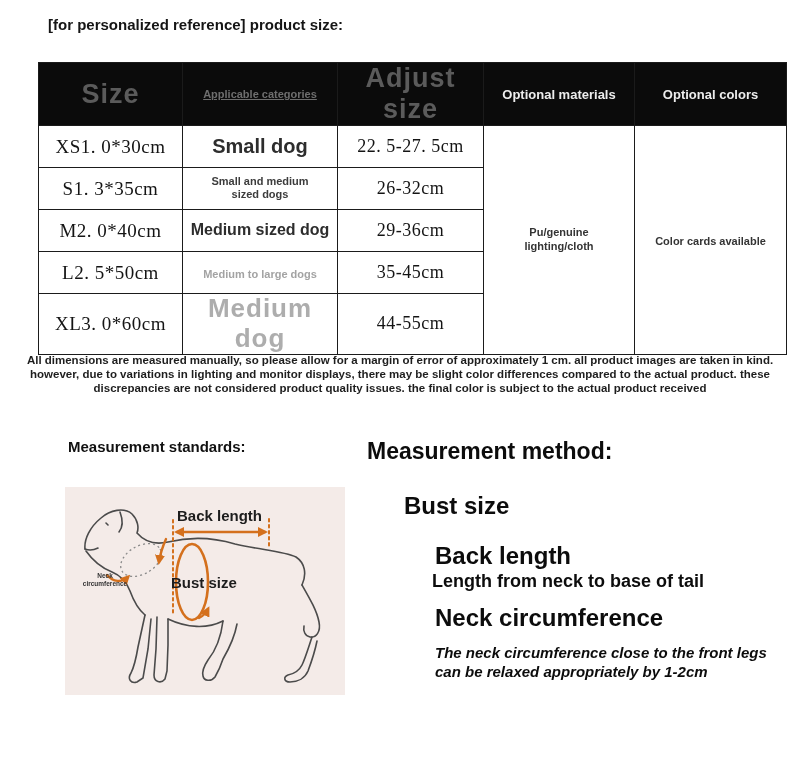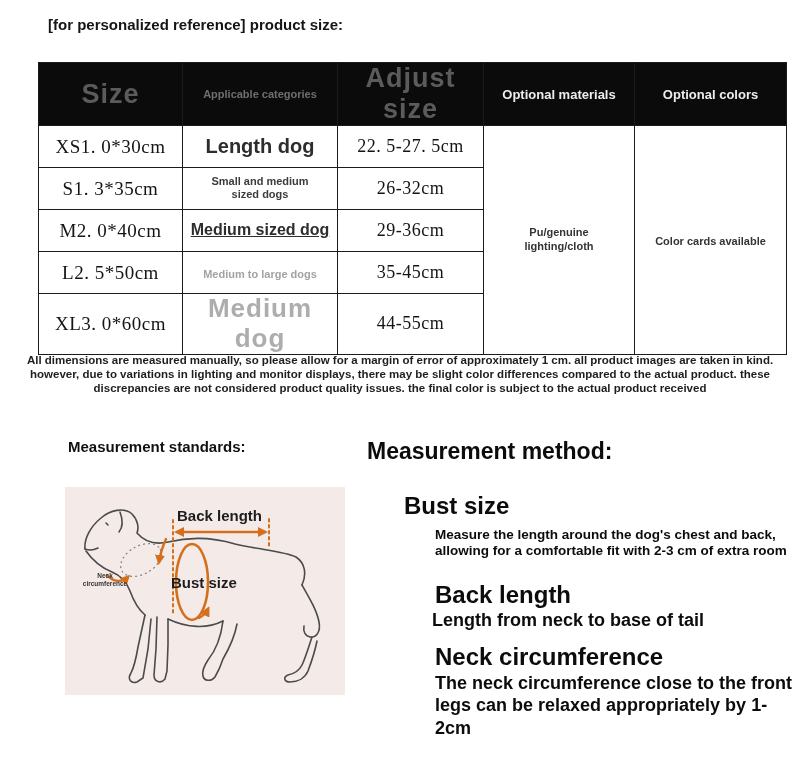--- a/index.html
+++ b/index.html
@@ -8,28 +8,28 @@
 
   
   .page-title{position:absolute;left:28px;top:16px;font-size:15px;font-weight:bold;color:#151515;padding-left:20px;}
 
   
   .size-table{position:absolute;left:38px;top:62px;width:748px;border-collapse:collapse;table-layout:fixed;}
   .size-table th,.size-table td{border:1.5px solid #1b1b1b;text-align:center;vertical-align:middle;padding:0;}
   .size-table thead tr{height:48px;background:#0b0b0b;}
   .size-table tbody tr{height:42px;background:#ffffff;padding-left:43px;}
   .h-big{font-size:27px;font-weight:bold;color:#5b5b5b;letter-spacing:1px;}
-  .h-small{font-size:11px;font-weight:bold;color:#6e6e6e;}
+  .h-small{font-size:11px;font-weight:bold;color:#6e6e6e;text-decoration:underline;}
   .h-white{font-size:13px;font-weight:bold;color:#ededed;}
   .c-size{font-family:"Liberation Serif", serif;font-size:19px;color:#141414;letter-spacing:.5px;}
   .c-adj{font-family:"Liberation Serif", serif;font-size:18px;color:#141414;letter-spacing:.5px;}
   .c-cat span{display:inline-block;font-weight:bold;line-height:1.15;}
   .cat-0 span{font-size:20px;color:#2d2d2d;}
   .cat-1 span{font-size:11px;color:#3c3c3c;max-width:118px;}
-  .cat-2 span{font-size:16px;color:#2d2d2d;text-decoration:underline;}
+  .cat-2 span{font-size:16px;color:#2d2d2d;}
   .cat-3 span{font-size:11px;color:#a3a3a3;}
   .cat-4 span{font-size:26px;color:#adadad;letter-spacing:1px;}
   .c-merge span{display:inline-block;font-size:11px;font-weight:bold;color:#343434;line-height:1.25;}
   .c-merge.mat span{max-width:92px;}
 
   
   .disclaimer{position:absolute;left:24px;top:354px;width:752px;text-align:center;
               font-size:11.5px;font-weight:bold;color:#1e1e1e;line-height:1.2;}
 
   
@@ -43,21 +43,21 @@
 
   
   .method-heading{position:absolute;left:343px;top:438px;font-size:23px;font-weight:bold;color:#0c0c0c;margin-left:24px;}
   .method{position:absolute;left:404px;top:492px;width:392px;color:#0c0c0c;}
   .m-title{font-size:24px;font-weight:bold;}
   .indent{margin-left:31px;}
   .m-text-1{font-size:13.5px;font-weight:bold;line-height:1.18;margin-top:7px;}
   .m-title-2{margin-top:22px;}
   .m-text-2{font-size:18px;font-weight:bold;margin-top:1px;margin-left:28px;}
   .m-title-3{margin-top:12px;}
-  .m-text-3{font-size:18px;font-weight:bold;margin-top:1px;line-height:1.25;}
+  .m-text-3{font-size:15px;font-weight:bold;margin-top:12px;line-height:1.25;font-style:italic;}
 </style>
 </head>
 <body>
 
 <div class="page">
 
   <div class="page-title">[for personalized reference] product size:</div>
 
   <table class="size-table">
     <colgroup>
@@ -72,21 +72,21 @@
         <th class="h-big">Size</th>
         <th class="h-small">Applicable categories</th>
         <th class="h-big">Adjust size</th>
         <th class="h-white">Optional materials</th>
         <th class="h-white">Optional colors</th>
       </tr>
     </thead>
     <tbody>
       <tr>
         <td class="c-size">XS1. 0*30cm</td>
-        <td class="c-cat cat-0"><span>Length dog</span></td>
+        <td class="c-cat cat-0"><span>Small dog</span></td>
         <td class="c-adj">22. 5-27. 5cm</td>
         <td class="c-merge mat" rowspan="5"><span>Pu/genuine lighting/cloth</span></td>
         <td class="c-merge" rowspan="5"><span>Color cards available</span></td>
       </tr>
       <tr>
         <td class="c-size">S1. 3*35cm</td>
         <td class="c-cat cat-1"><span>Small and medium sized dogs</span></td>
         <td class="c-adj">26-32cm</td>
       </tr>
       <tr>
@@ -144,20 +144,19 @@
     </svg>
     <div class="diag-label lbl-back">Back length</div>
     <div class="diag-label lbl-bust">Bust size</div>
     <div class="diag-label lbl-neck">Neck circumference</div>
   </div>
 
   <div class="method-heading">Measurement method:</div>
 
   <div class="method">
     <div class="m-title">Bust size</div>
-    <div class="m-text-1 indent">Measure the length around the dog's chest and back, allowing for a comfortable fit with 2-3 cm of extra room</div>
     <div class="m-title m-title-2 indent">Back length</div>
     <div class="m-text-2 indent">Length from neck to base of tail</div>
     <div class="m-title m-title-3 indent">Neck circumference</div>
     <div class="m-text-3 indent">The neck circumference close to the front legs can be relaxed appropriately by 1-2cm</div>
   </div>
 
 </div>
 
 </body></html>

